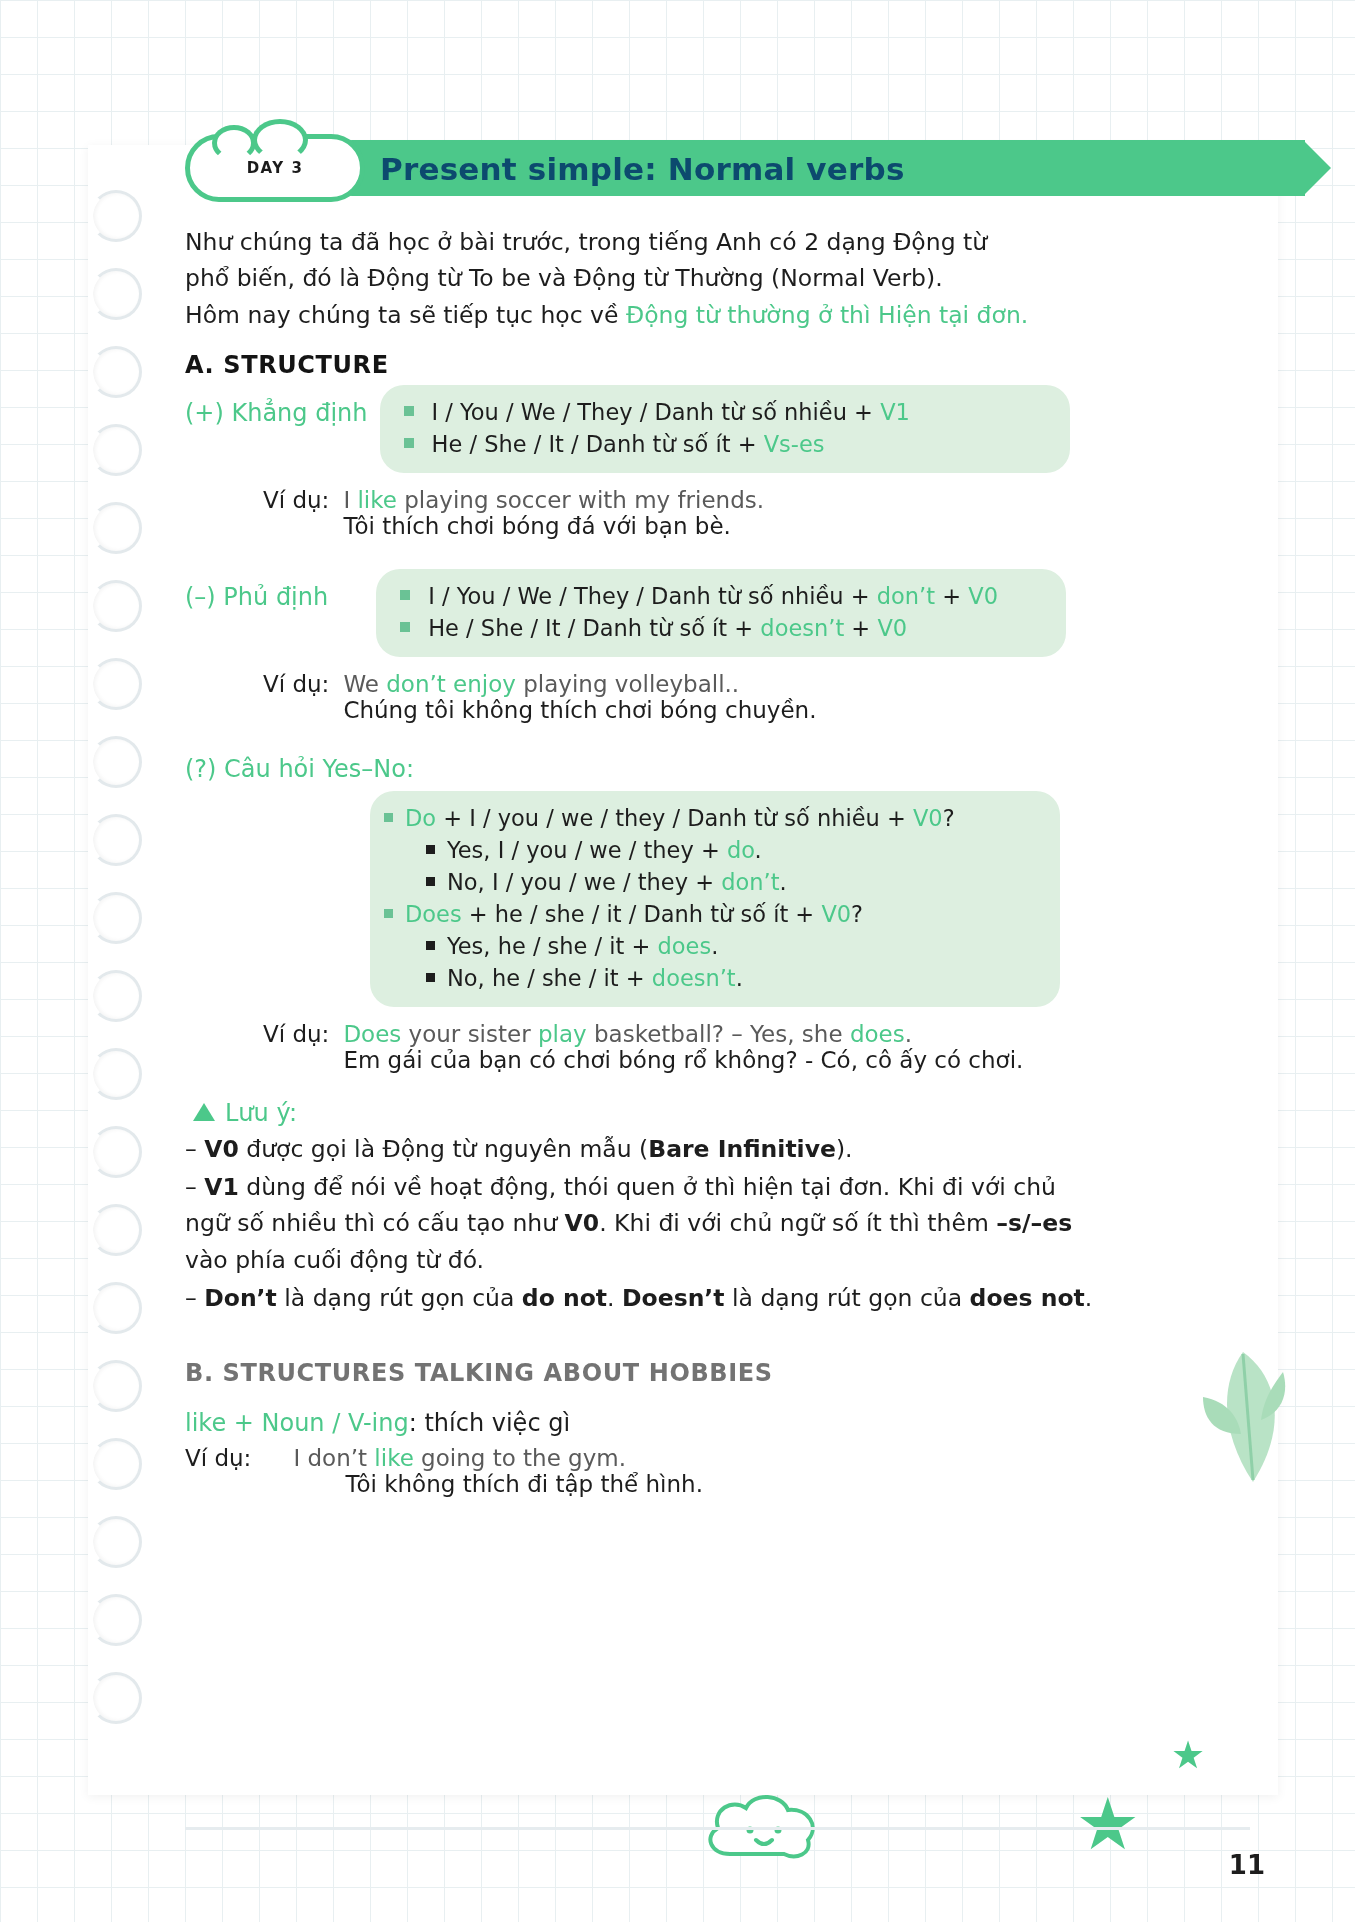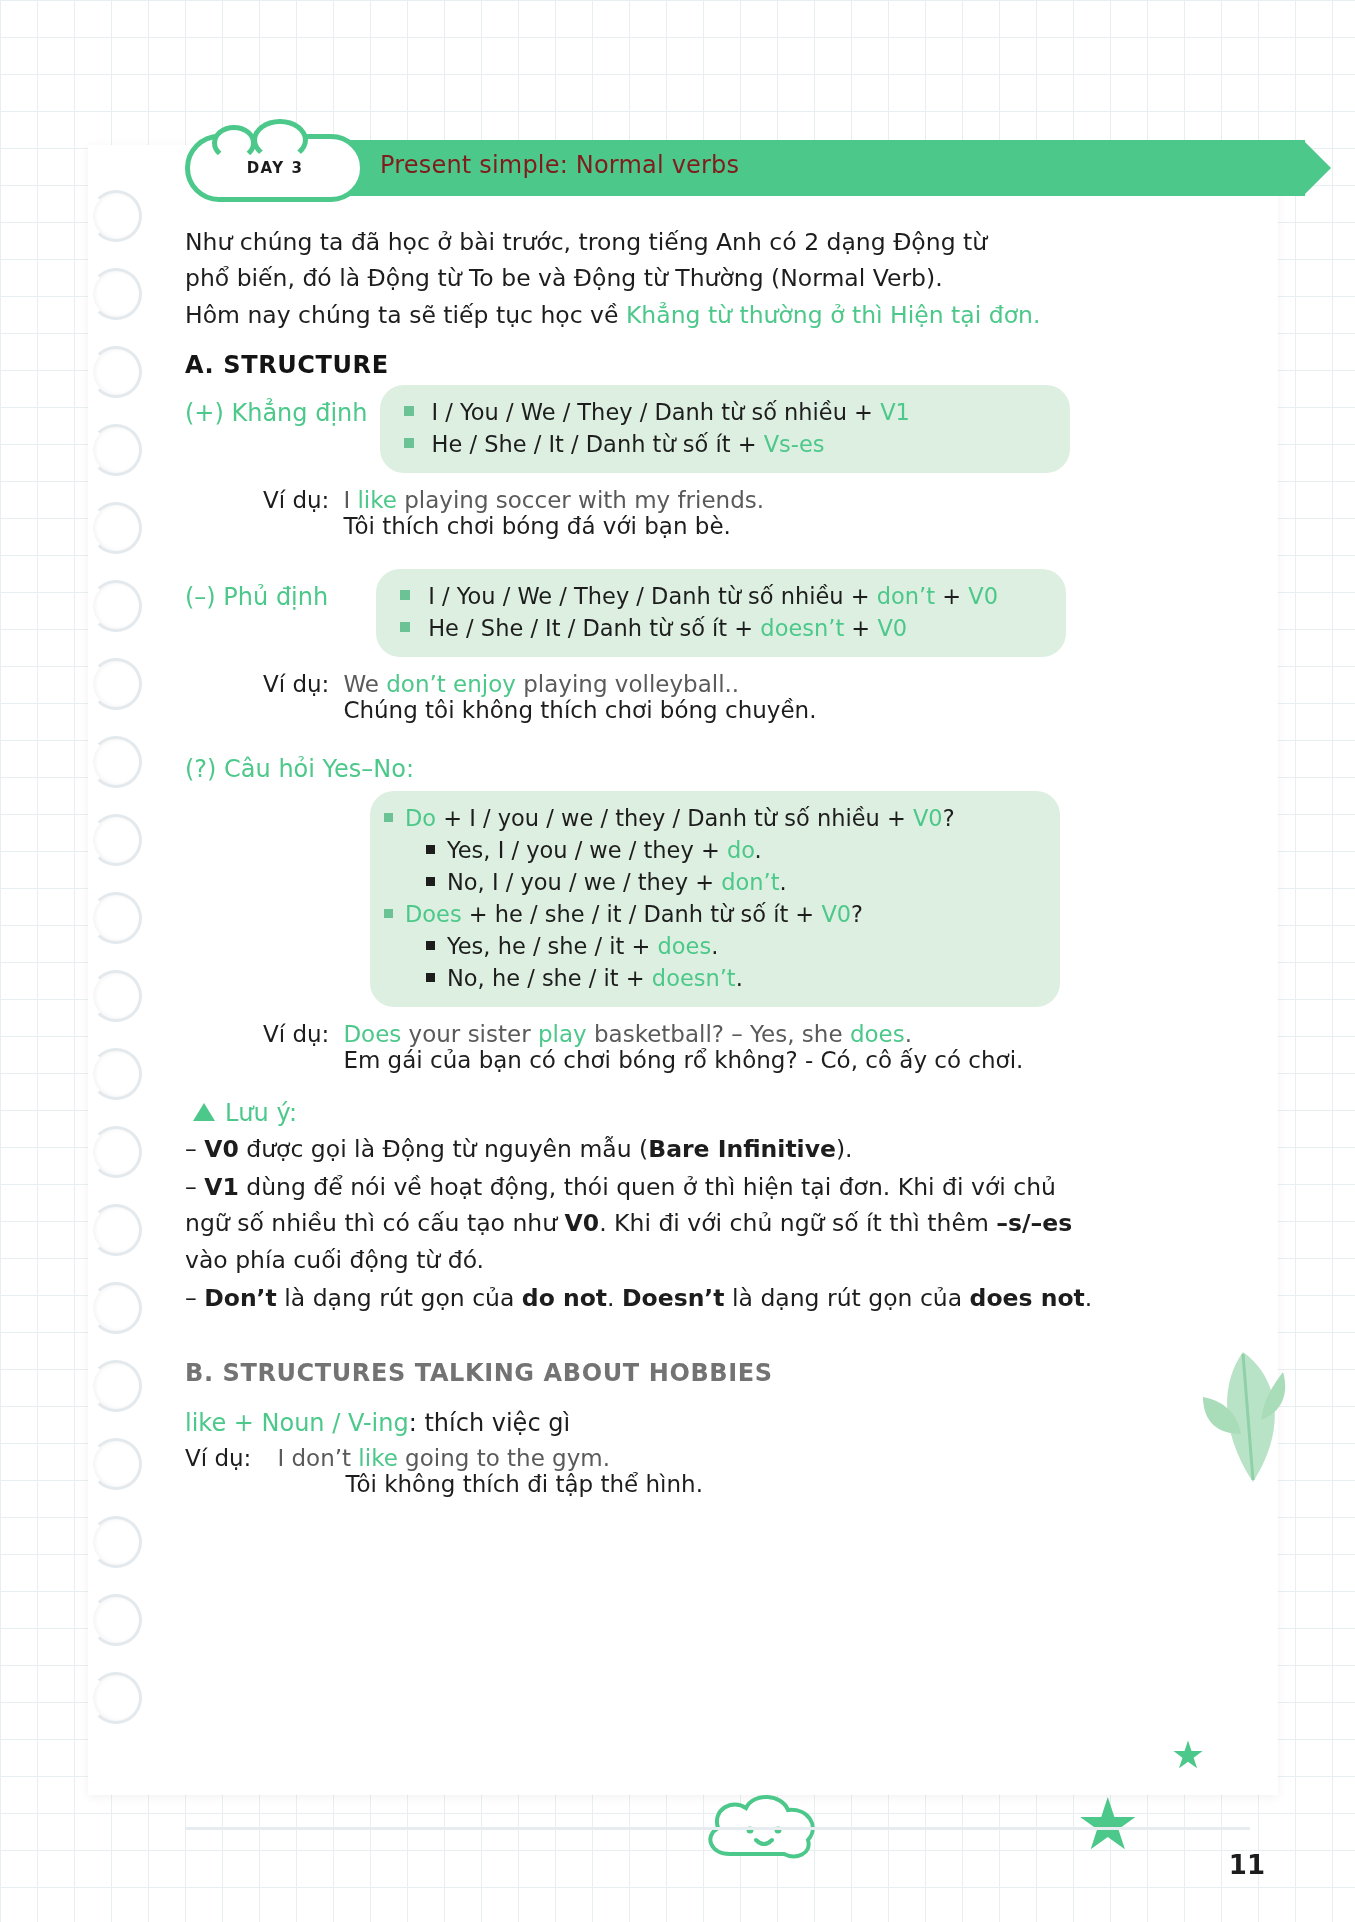--- a/index.html
+++ b/index.html
@@ -86,23 +86,23 @@
     width: 0;
     height: 0;
     border-top: 28px solid transparent;
     border-bottom: 28px solid transparent;
     border-left: 28px solid #4cc88a;
   }
   .banner-title {
     position: absolute;
     left: 40px;
     top: 11px;
-    color: #7f1d1d;
-    font-size: 24px;
-    font-weight: normal;
+    color: #0c4a6e;
+    font-size: 31px;
+    font-weight: bold;
     letter-spacing: 0.2px;
     white-space: nowrap;
     font-family: "DejaVu Sans", sans-serif;
   }
   .day-badge {
     position: absolute;
     left: 0;
     top: -6px;
     width: 180px;
     height: 68px;
@@ -326,21 +326,21 @@
       <div class="banner-title">Present simple: Normal verbs</div>
     </div>
     <div class="day-badge">
       <span class="day-text">DAY 3</span>
     </div>
   </div>
 
   <p class="intro">
     <span>Như chúng ta đã học ở bài trước, trong tiếng Anh có 2 dạng Động từ</span><br>
     <span>phổ biến, đó là Động từ To be và Động từ Thường (Normal Verb).</span><br>
-    <span>Hôm nay chúng ta sẽ tiếp tục học về </span><span class="hl">Khẳng từ thường ở thì Hiện tại đơn.</span>
+    <span>Hôm nay chúng ta sẽ tiếp tục học về </span><span class="hl">Động từ thường ở thì Hiện tại đơn.</span>
   </p>
 
   <h2 class="section">A. STRUCTURE</h2>
 
   <div class="row-flex">
     <div class="label-green">(+) Khẳng định</div>
     <div class="box b1">
       <div class="bullet-line">
         <span class="sq"></span>
         <span><span>I / You / We / They / Danh từ số nhiều + </span><span class="g">V1</span></span>
@@ -427,21 +427,21 @@
   <div class="note-line"><span>– </span><b>V1</b><span> dùng để nói về hoạt động, thói quen ở thì hiện tại đơn. Khi đi với chủ</span><br><span>ngữ số nhiều thì có cấu tạo như </span><b>V0</b><span>. Khi đi với chủ ngữ số ít thì thêm </span><b>–s/–es</b><br><span>vào phía cuối động từ đó.</span></div>
   <div class="note-line"><span>– </span><b>Don’t</b><span> là dạng rút gọn của </span><b>do not</b><span>. </span><b>Doesn’t</b><span> là dạng rút gọn của </span><b>does not</b><span>.</span></div>
 
   <h2 class="hobbies-title">B. STRUCTURES TALKING ABOUT HOBBIES</h2>
 
   <div class="struct-line"><span class="g">like + Noun / V-ing</span><span>: thích việc gì</span></div>
 
   <div class="example" style="margin-left:0; margin-top:8px">
     <div class="ex-label">Ví dụ:</div>
     <div>
-      <div class="ex-en" style="margin-left:12px"><span>I don’t </span><span class="g">like</span><span> going to the gym.</span></div>
+      <div class="ex-en" style="margin-left:28px"><span>I don’t </span><span class="g">like</span><span> going to the gym.</span></div>
       <div class="ex-vi" style="margin-left:80px">Tôi không thích đi tập thể hình.</div>
     </div>
   </div>
 
 </div>
 
 <svg class="leaf" viewBox="0 0 120 150">
   <path d="M60 10 C 95 35, 105 85, 70 140 C 40 95, 35 45, 60 10 Z" fill="#b9e3c6"></path>
   <path d="M60 12 L 70 138" stroke="#8fd0a8" stroke-width="3" fill="none"></path>
   <path d="M20 55 C 45 60, 55 75, 58 92 C 30 92, 20 75, 20 55 Z" fill="#a9dcb9"></path>

